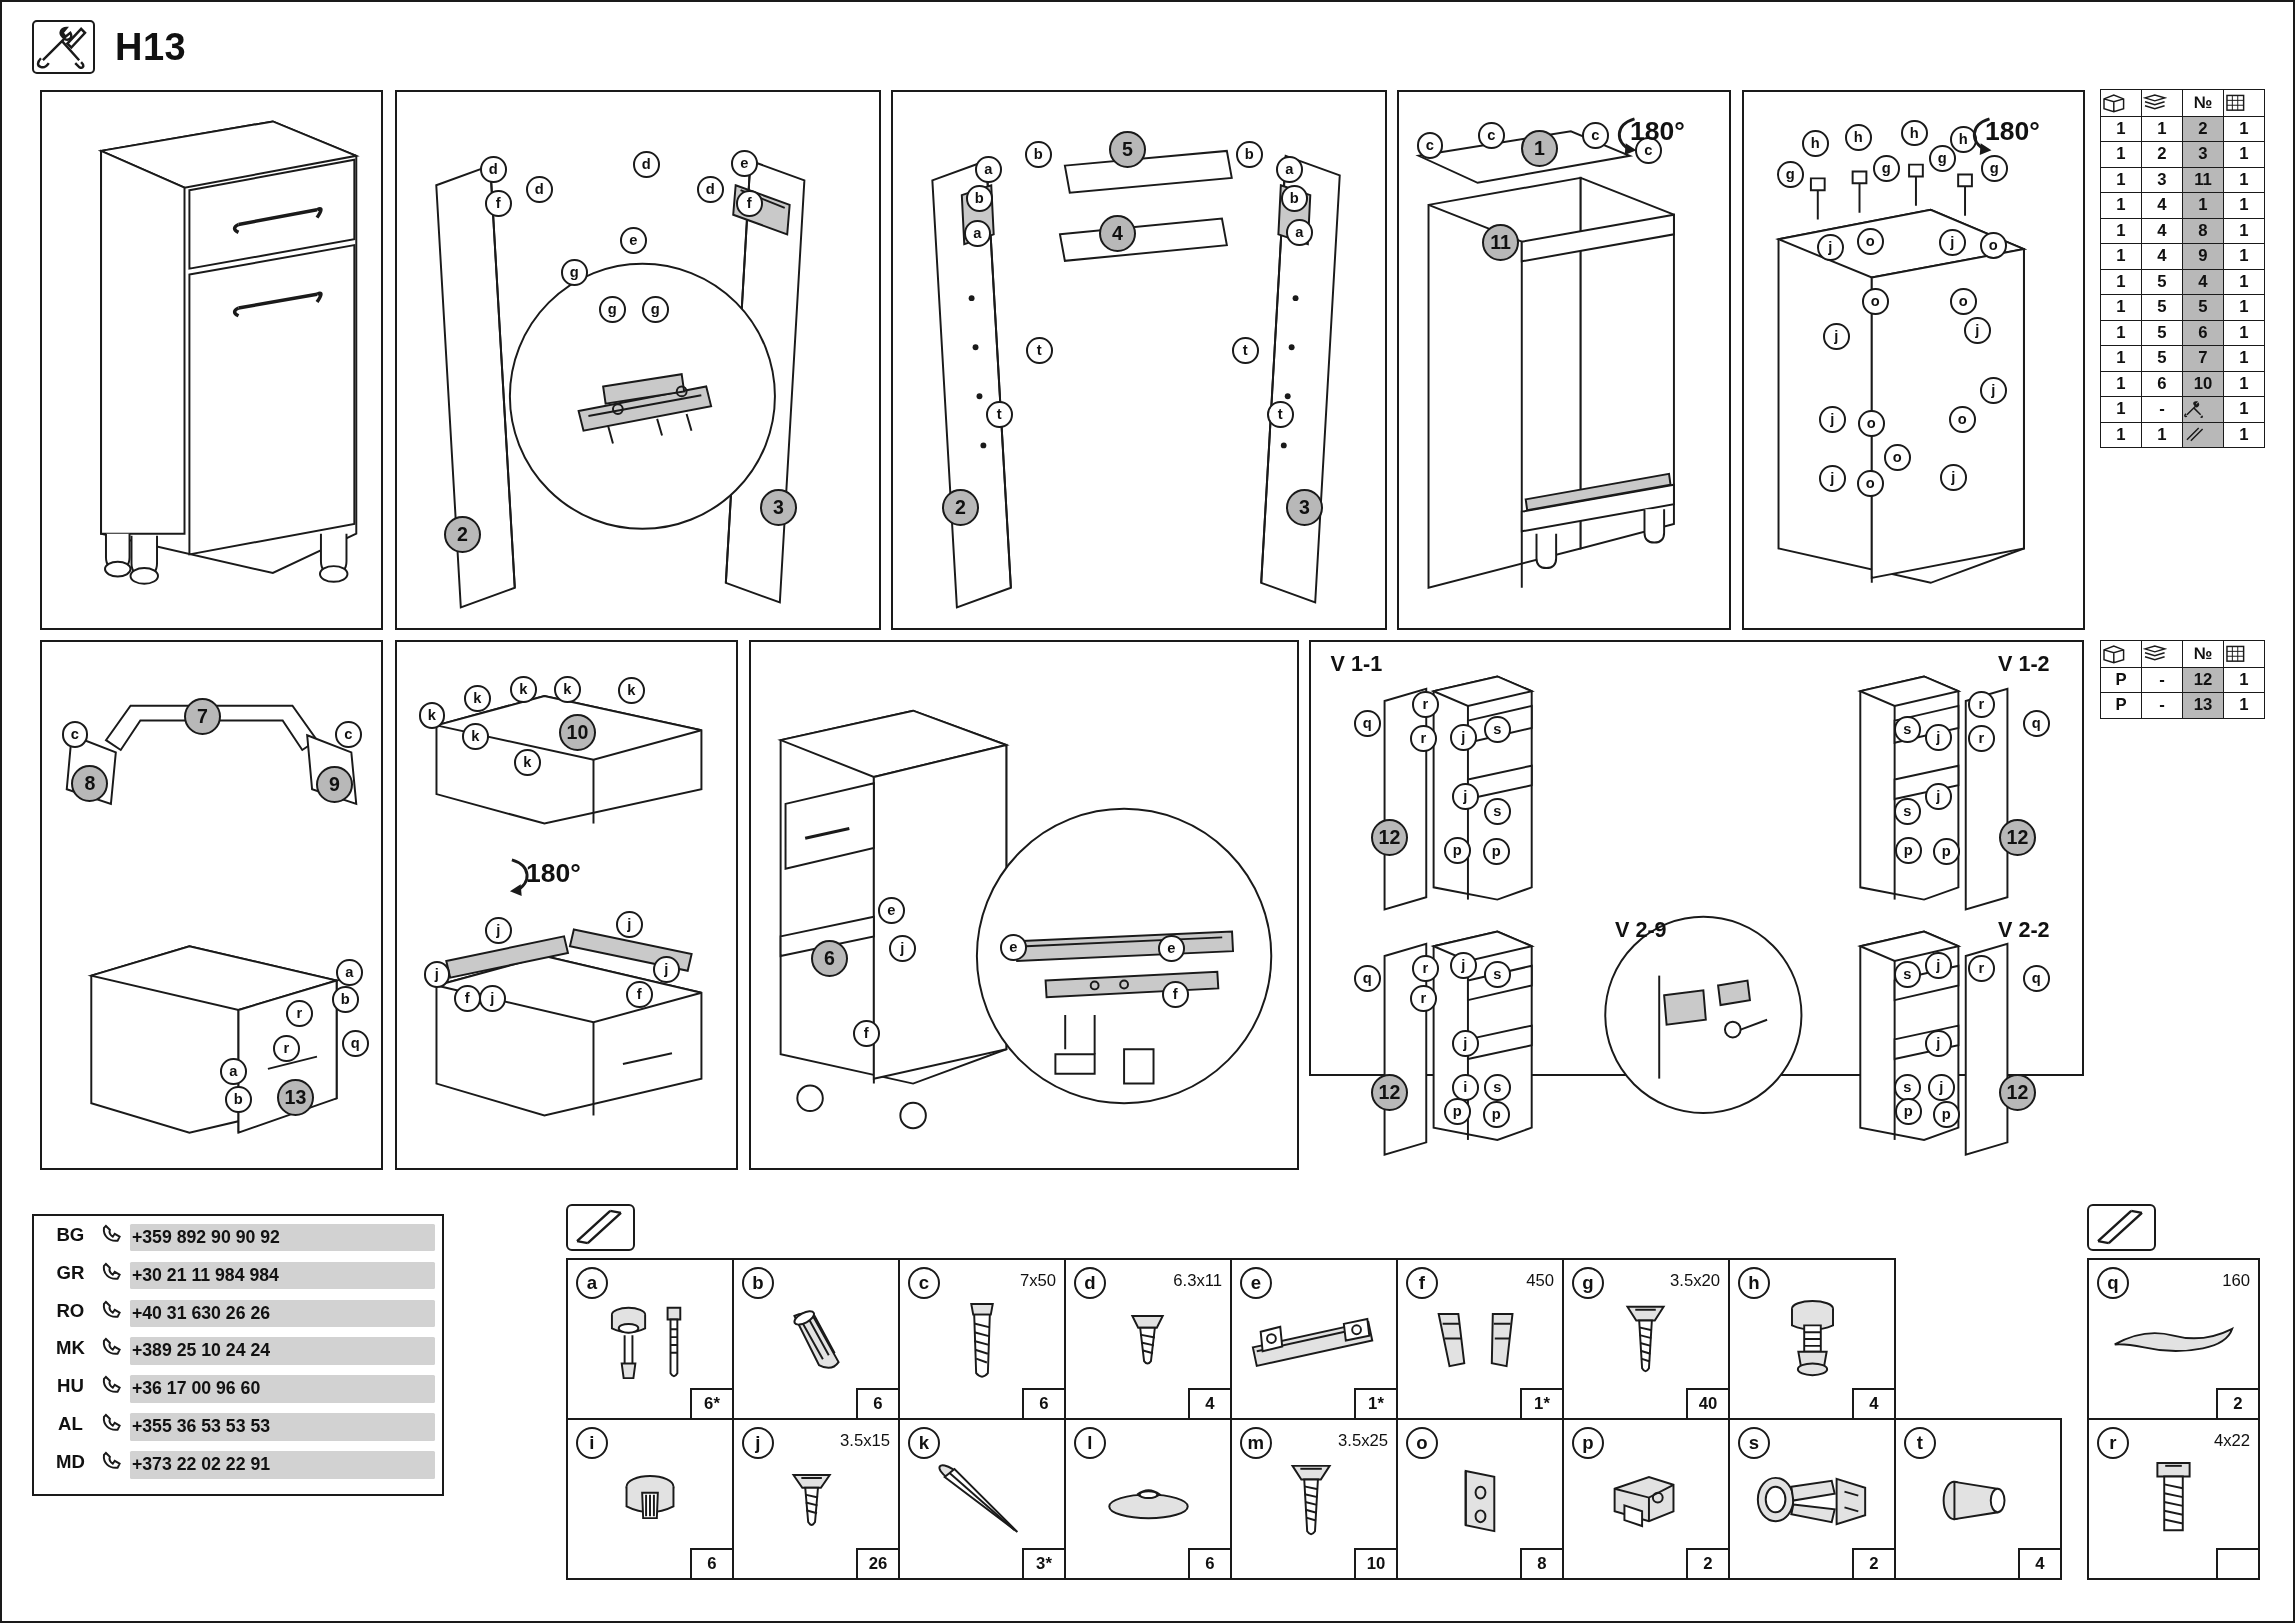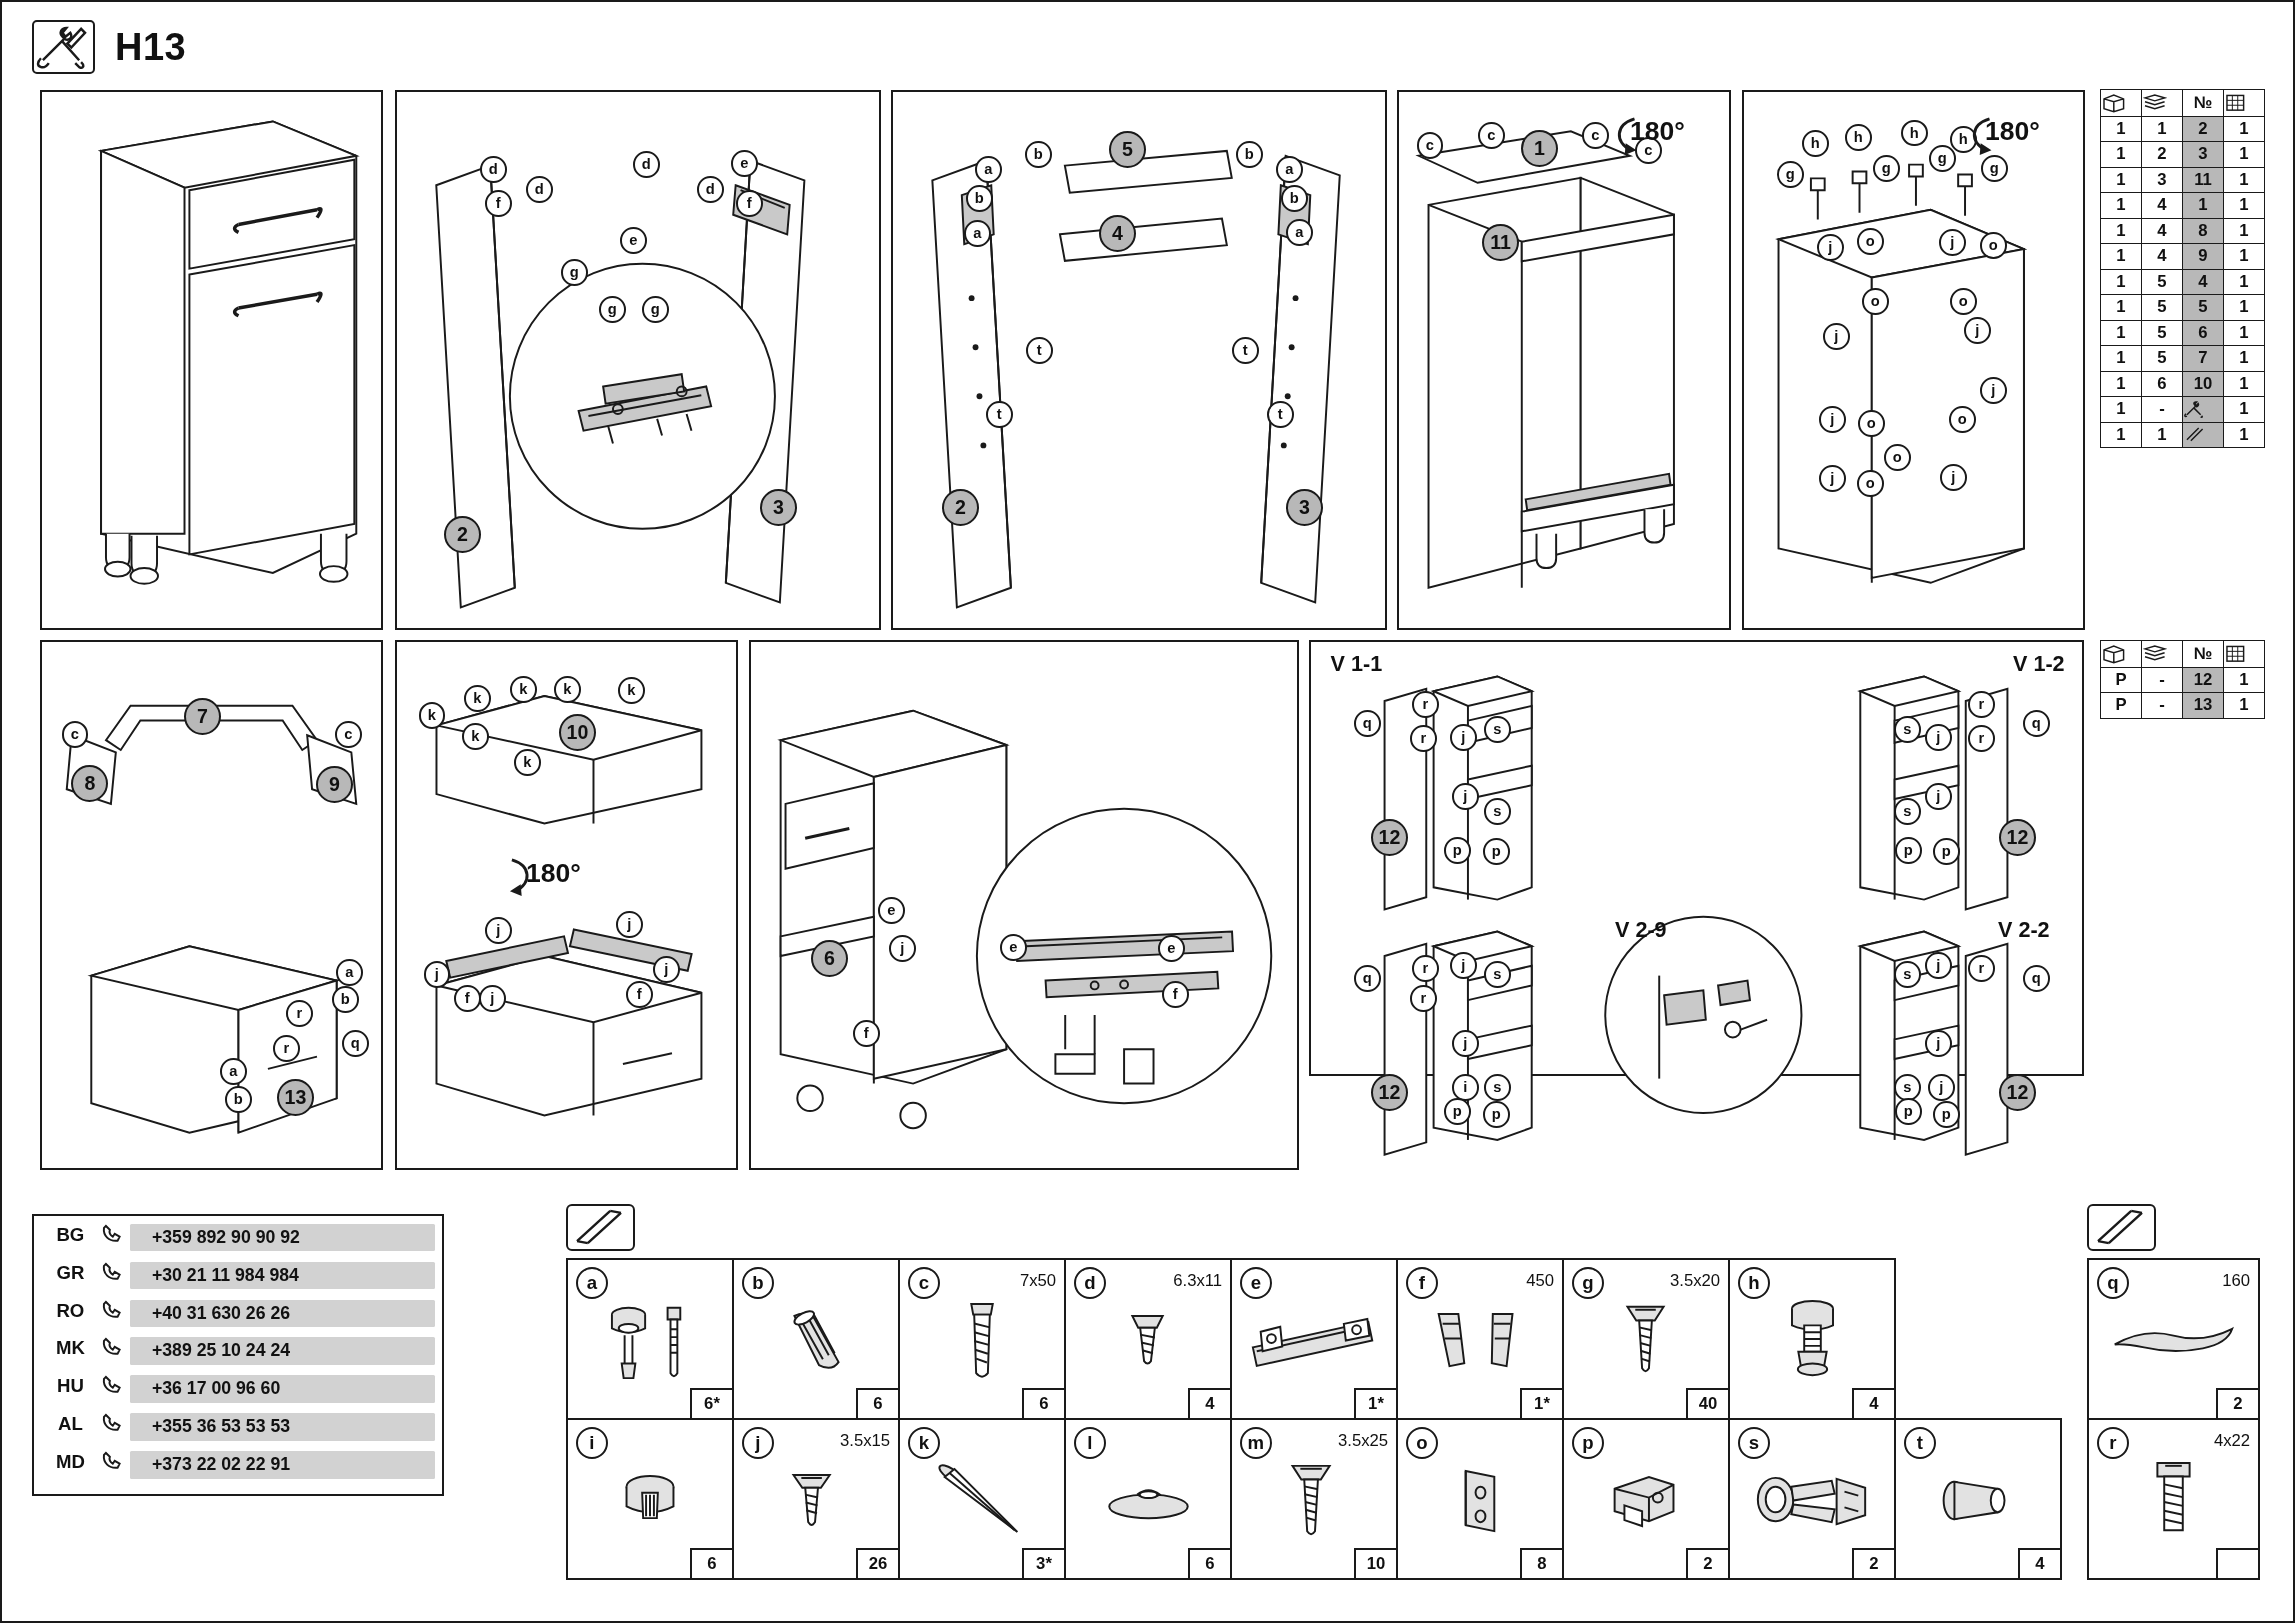--- a/index.html
+++ b/index.html
@@ -54,21 +54,21 @@
     height: 25.5px;
   }
   .ptable td.num { background:#b8b8b8; }
   .ptable th { height: 26.5px; background:#fff; }
 
   
   #phones { position: absolute; left: 30px; top: 1212px; width: 412px; border: 2.5px solid #1a1a1a; background:#fff; padding: 4.9px 0; }
   .prow { display: flex; height: 35px; margin: 2.9px 6.9px; }
   .pcc { width: 59px; font-size: 18.6px; font-weight: bold; text-align:center; color:#111; }
   .pico { width: 30px; text-align:center; font-size: 17.7px; }
-  .pnum { flex: 1; background: #d2d2d2; height: 27.5px; line-height: 27.5px; padding-left: 22px; font-size: 17.7px; font-weight: bold; color:#111; border-radius:1.5px;}
+  .pnum { flex: 1; background: #d2d2d2; height: 27.5px; line-height: 27.5px; padding-left: 2px; font-size: 17.7px; font-weight: bold; color:#111; border-radius:1.5px;}
 
   
   #hw { position: absolute; left: 564px; top: 1256px; width: 1511px; }
   .hwrow { display: flex; }
   .hwcell {
     position: relative;
     width: 168px; height: 162px;
     border: 2px solid #1a1a1a;
     margin-right: -2px; margin-bottom: -2px;
     background: #fff;
@@ -562,21 +562,21 @@
     <div class="bub sm" style="left:138px; top:293px;">j</div>
     <div class="bub md" style="left:60px; top:298px;">6</div>
     <div class="bub sm" style="left:249px; top:292px;">e</div>
     <div class="bub sm" style="left:407px; top:293px;">e</div>
     <div class="bub sm" style="left:411px; top:339px;">f</div>
     <div class="bub sm" style="left:102px; top:378px;">f</div>
   </div>
 
   <div class="panel" style="left:1307px; top:638px; width:775px; height:436px;">
     <div class="vlbl" style="left:19.6px; top:8.8px;">V 1-1</div>
-    <div class="vlbl" style="left:702px; top:8.8px;">V 1-2</div>
+    <div class="vlbl" style="left:687px; top:8.8px;">V 1-2</div>
     <div class="vlbl" style="left:304px; top:275px;">V 2-9</div>
     <div class="vlbl" style="left:687px; top:275px;">V 2-2</div>
 
     <svg width="770" height="525" viewBox="0 0 1570 1070">
       <g class="ln" stroke-width="4" fill="none">
 
         <path class="fillw" d="M250 100 L380 70 L450 100 L450 500 L380 525 L250 500 Z"></path>
         <path class="fillw" d="M250 100 L380 70 L450 100 L320 130 Z"></path>
         <path class="ln" d="M320 130 L320 525"></path>
         <path class="fillw" d="M320 160 L450 130 L450 175 L320 205 Z"></path>

